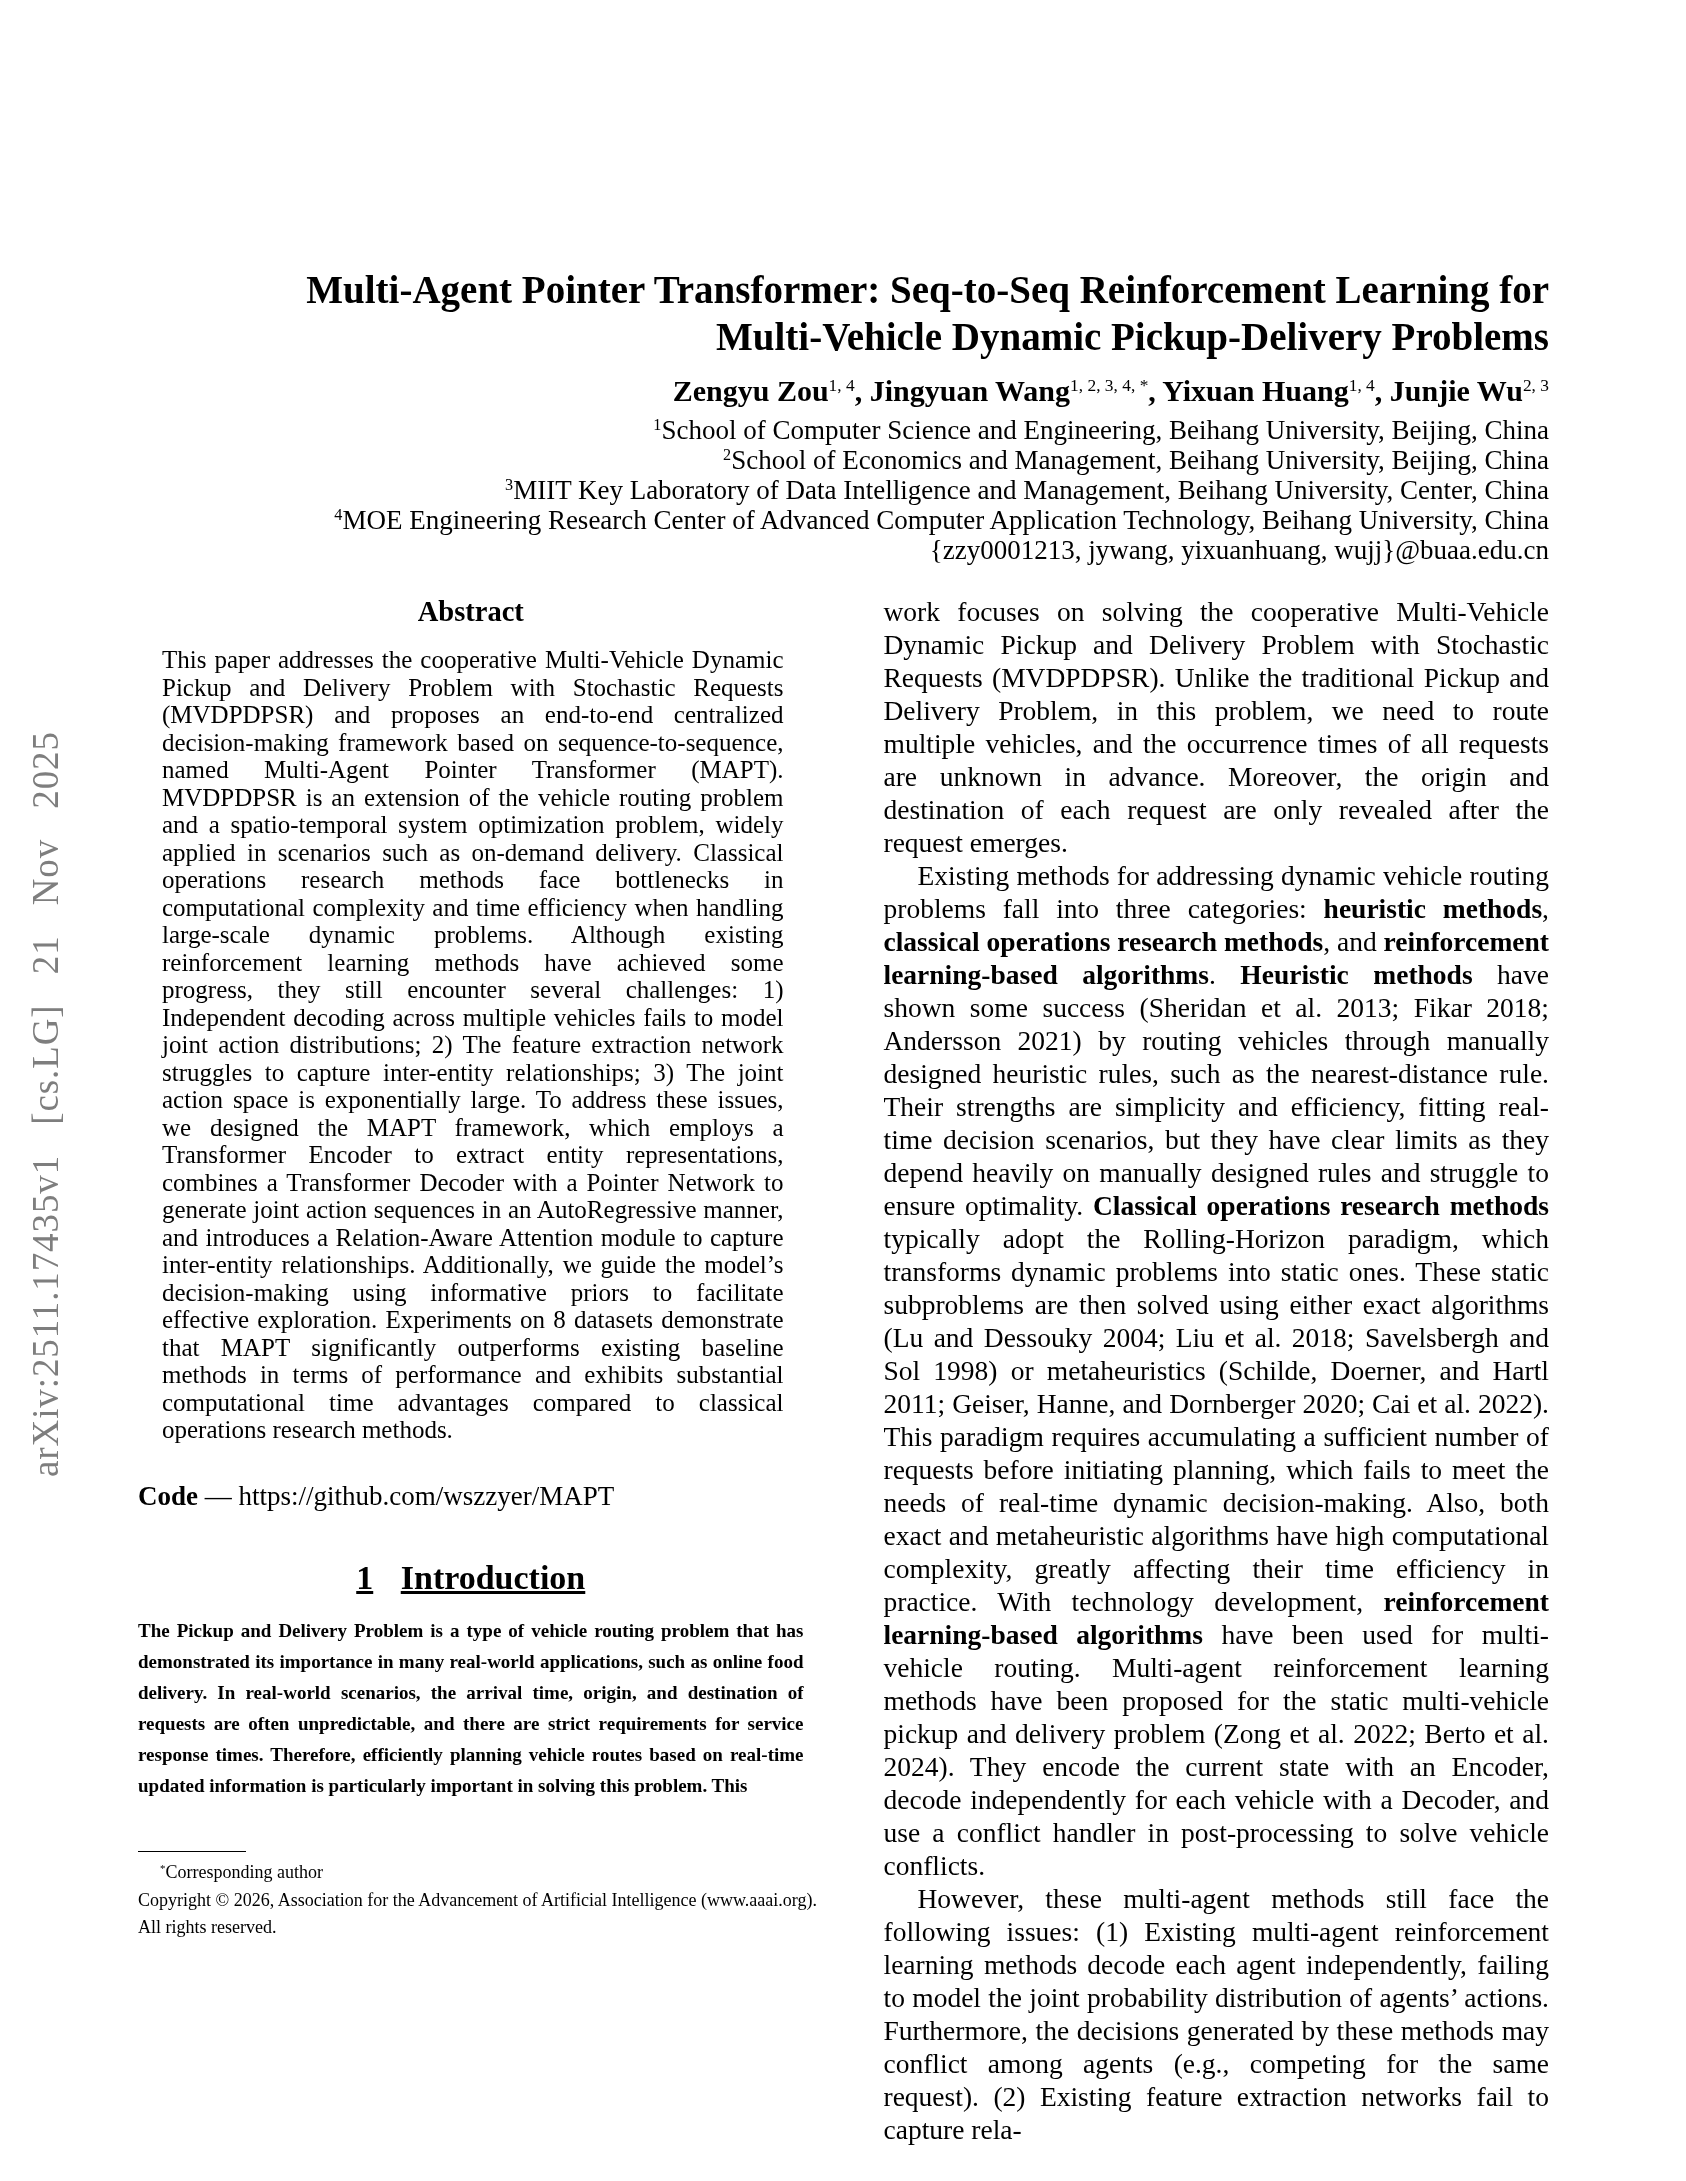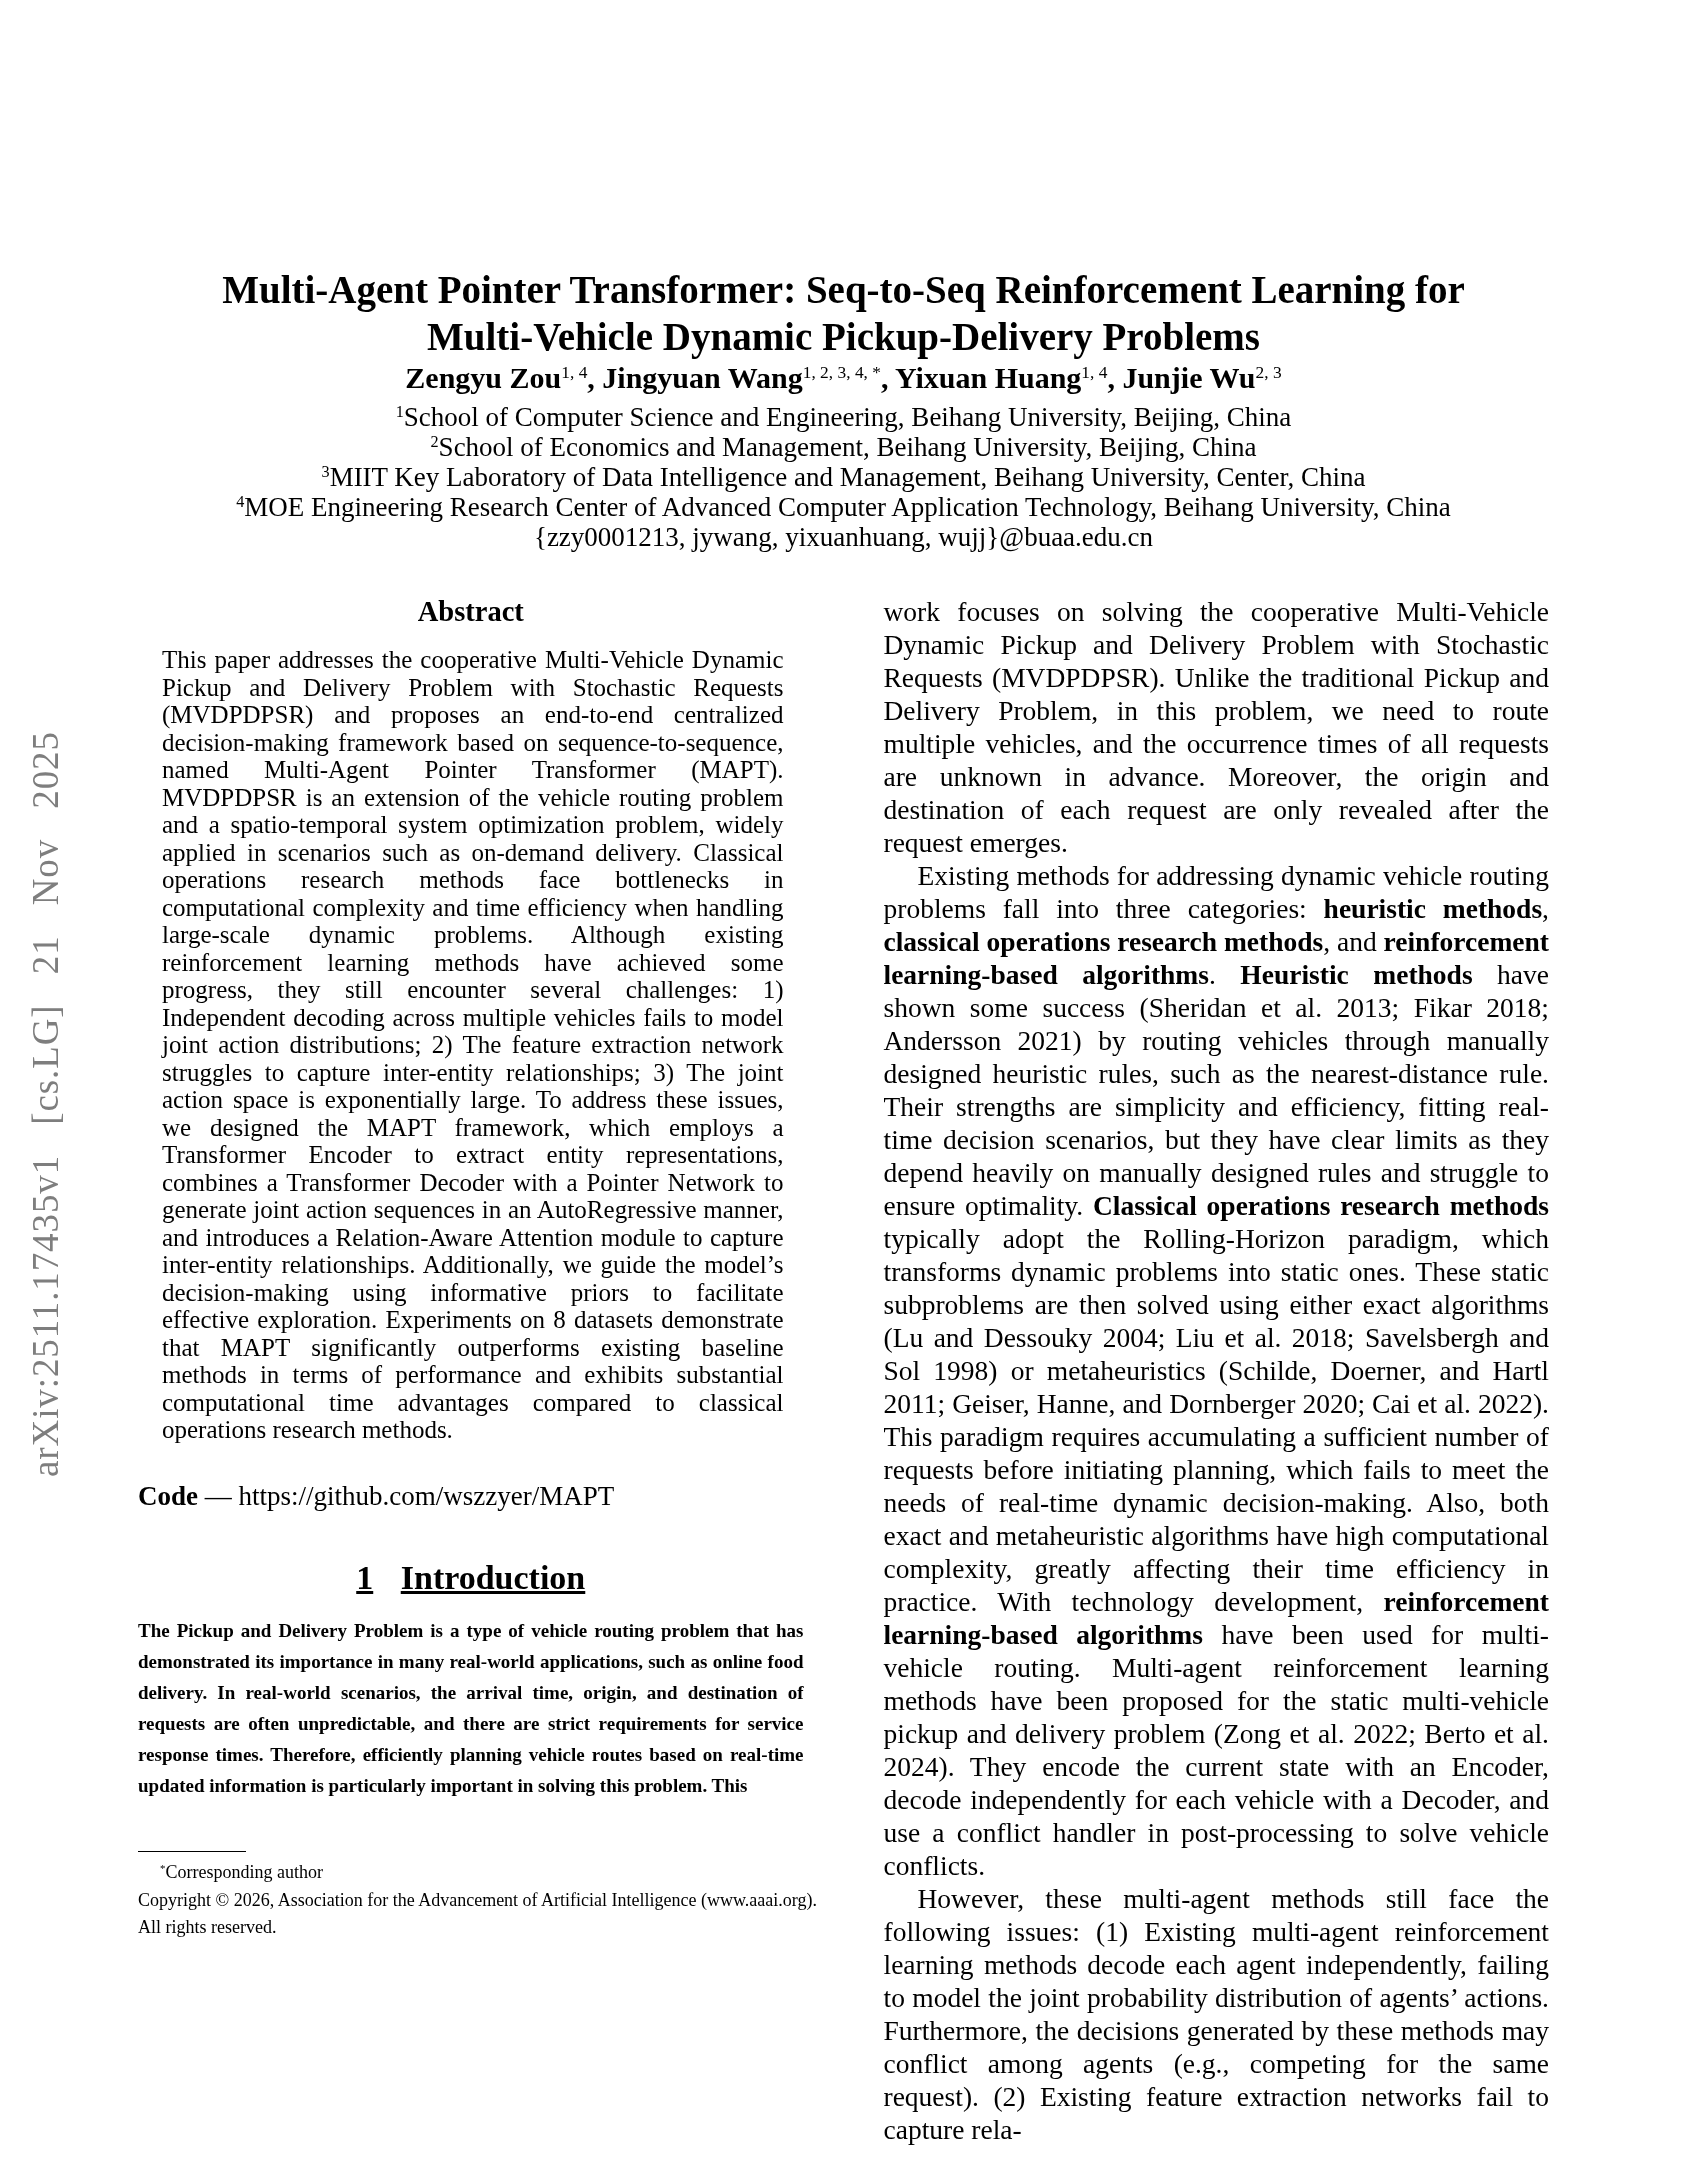--- a/index.html
+++ b/index.html
@@ -31,29 +31,30 @@
     text-align: center;
     word-spacing: 20px;
     letter-spacing: 0.9px;
   }
   
   .header-block {
     position: absolute;
     left: 138px;
     top: 266px;
     width: 1411px;
-    text-align: center;
+    text-align: right;
   }
   .paper-title {
     font-size: 39px;
     font-weight: bold;
     line-height: 47px;
   }
   .title-line { display: block; }
   .authors-line {
+    margin-top: 13px;
     font-size: 30px;
     font-weight: bold;
     line-height: 35px;
   }
   sup {
     font-size: 60%;
     line-height: 0;
     vertical-align: baseline;
     position: relative;
     top: -0.55em;

